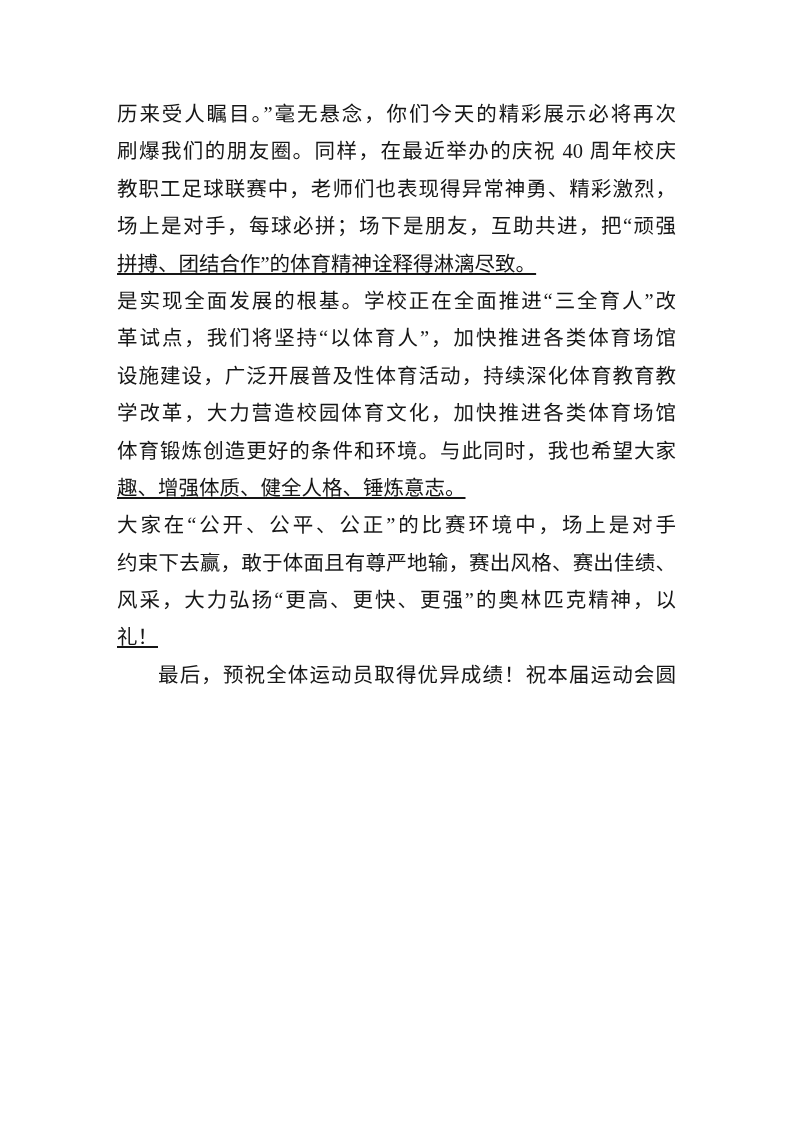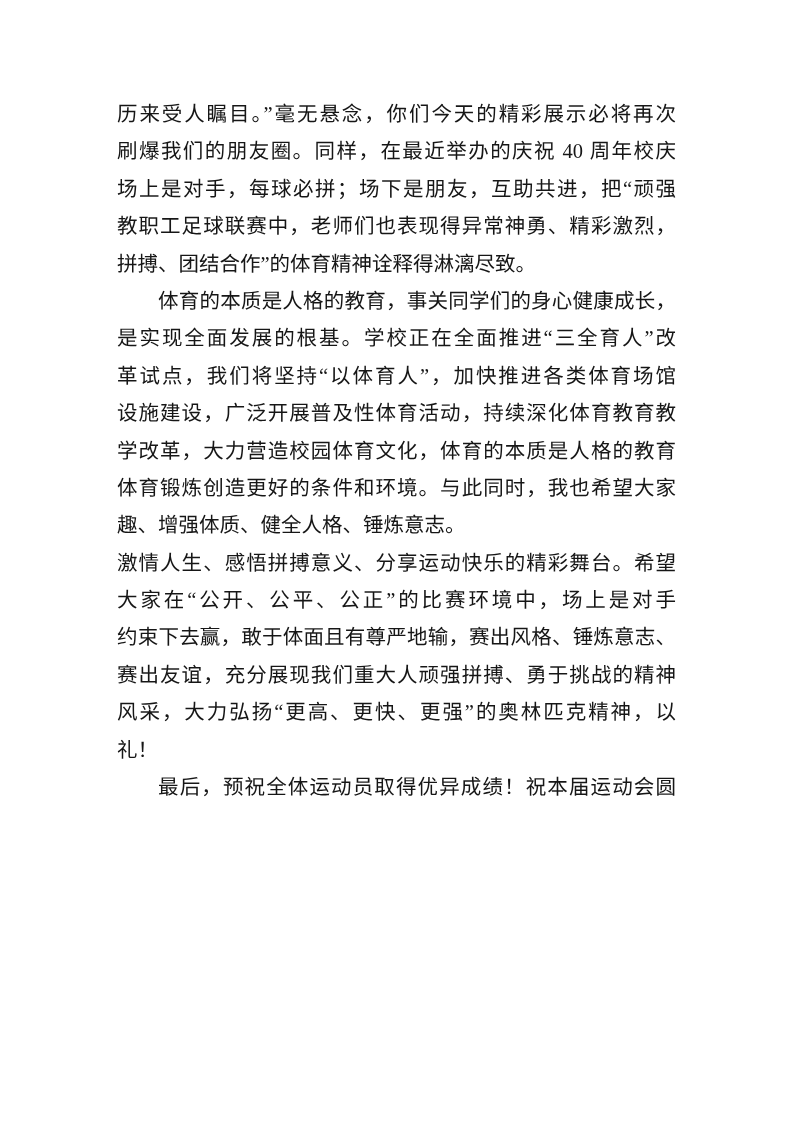--- a/index.html
+++ b/index.html
@@ -30,40 +30,38 @@
     text-align-last: justify;
     height: 37.4px;
     overflow: visible;
   }
   .line.indent {
     text-indent: 2em;
   }
   .line.para-end {
     text-align: right;
     text-align-last: left;
+    text-decoration: underline;
   }
 </style>
 </head>
 <body>
 
 <div class="page">
   <div class="text-block" id="text-block">
       <div class="line">历来受人瞩目。”毫无悬念，你们今天的精彩展示必将再次</div>
       <div class="line">刷爆我们的朋友圈。同样，在最近举办的庆祝 40 周年校庆</div>
+      <div class="line">教职工足球联赛中，老师们也表现得异常神勇、精彩激烈，</div>
       <div class="line">场上是对手，每球必拼；场下是朋友，互助共进，把“顽强</div>
-      <div class="line">教职工足球联赛中，老师们也表现得异常神勇、精彩激烈，</div>
       <div class="line para-end">拼搏、团结合作”的体育精神诠释得淋漓尽致。</div>
-      <div class="line indent">体育的本质是人格的教育，事关同学们的身心健康成长，</div>
       <div class="line">是实现全面发展的根基。学校正在全面推进“三全育人”改</div>
       <div class="line">革试点，我们将坚持“以体育人”，加快推进各类体育场馆</div>
       <div class="line">设施建设，广泛开展普及性体育活动，持续深化体育教育教</div>
-      <div class="line">学改革，大力营造校园体育文化，体育的本质是人格的教育</div>
+      <div class="line">学改革，大力营造校园体育文化，加快推进各类体育场馆</div>
       <div class="line">体育锻炼创造更好的条件和环境。与此同时，我也希望大家</div>
       <div class="line para-end">趣、增强体质、健全人格、锤炼意志。</div>
-      <div class="line">激情人生、感悟拼搏意义、分享运动快乐的精彩舞台。希望</div>
       <div class="line">大家在“公开、公平、公正”的比赛环境中，场上是对手</div>
-      <div class="line">约束下去赢，敢于体面且有尊严地输，赛出风格、锤炼意志、</div>
-      <div class="line">赛出友谊，充分展现我们重大人顽强拼搏、勇于挑战的精神</div>
+      <div class="line">约束下去赢，敢于体面且有尊严地输，赛出风格、赛出佳绩、</div>
       <div class="line">风采，大力弘扬“更高、更快、更强”的奥林匹克精神，以</div>
       <div class="line para-end">礼！</div>
       <div class="line indent">最后，预祝全体运动员取得优异成绩！祝本届运动会圆</div>
     </div>
 </div>
 
 </body></html>

